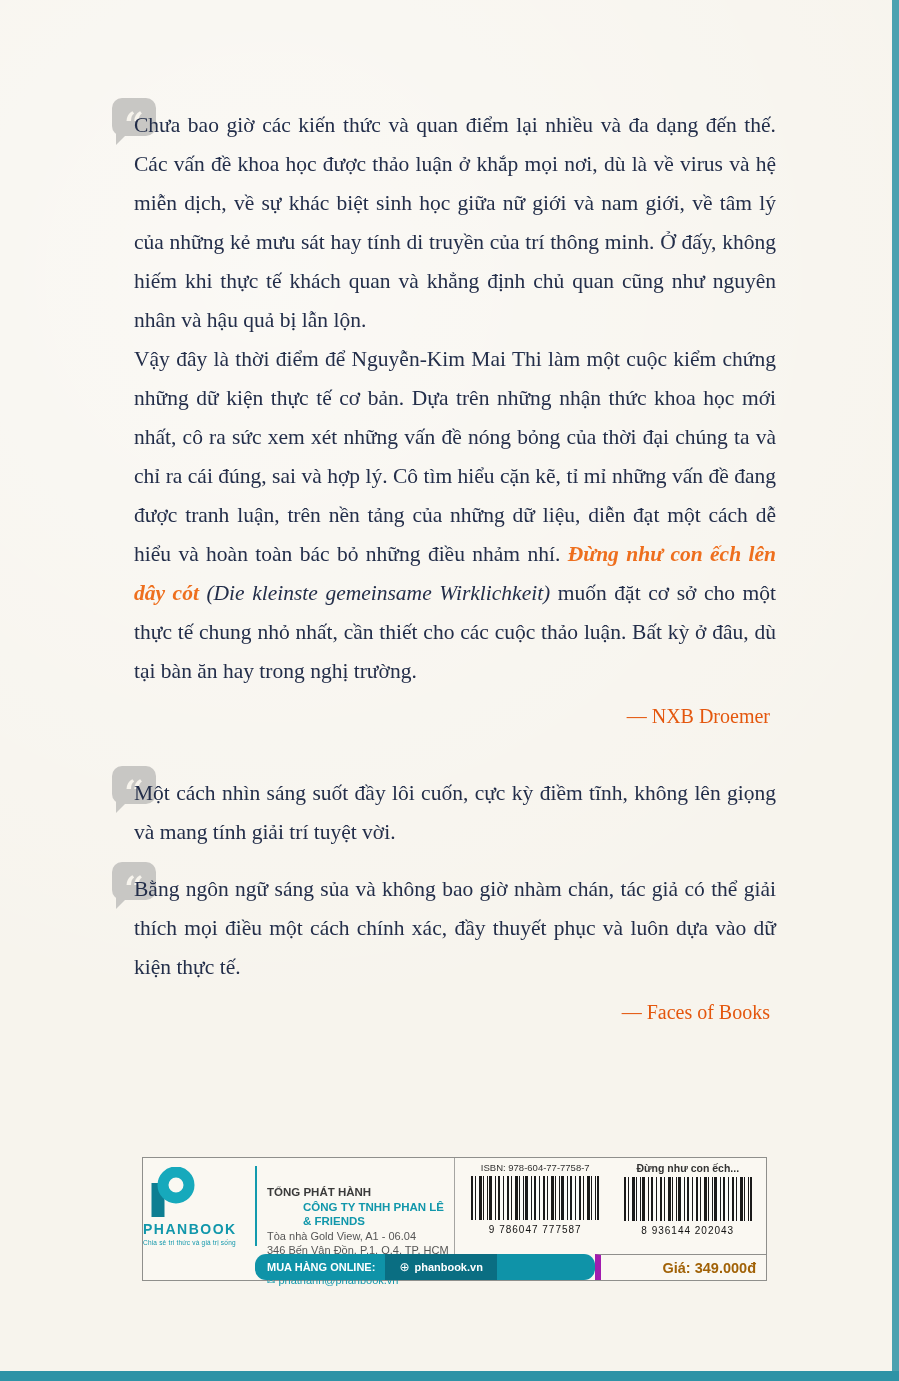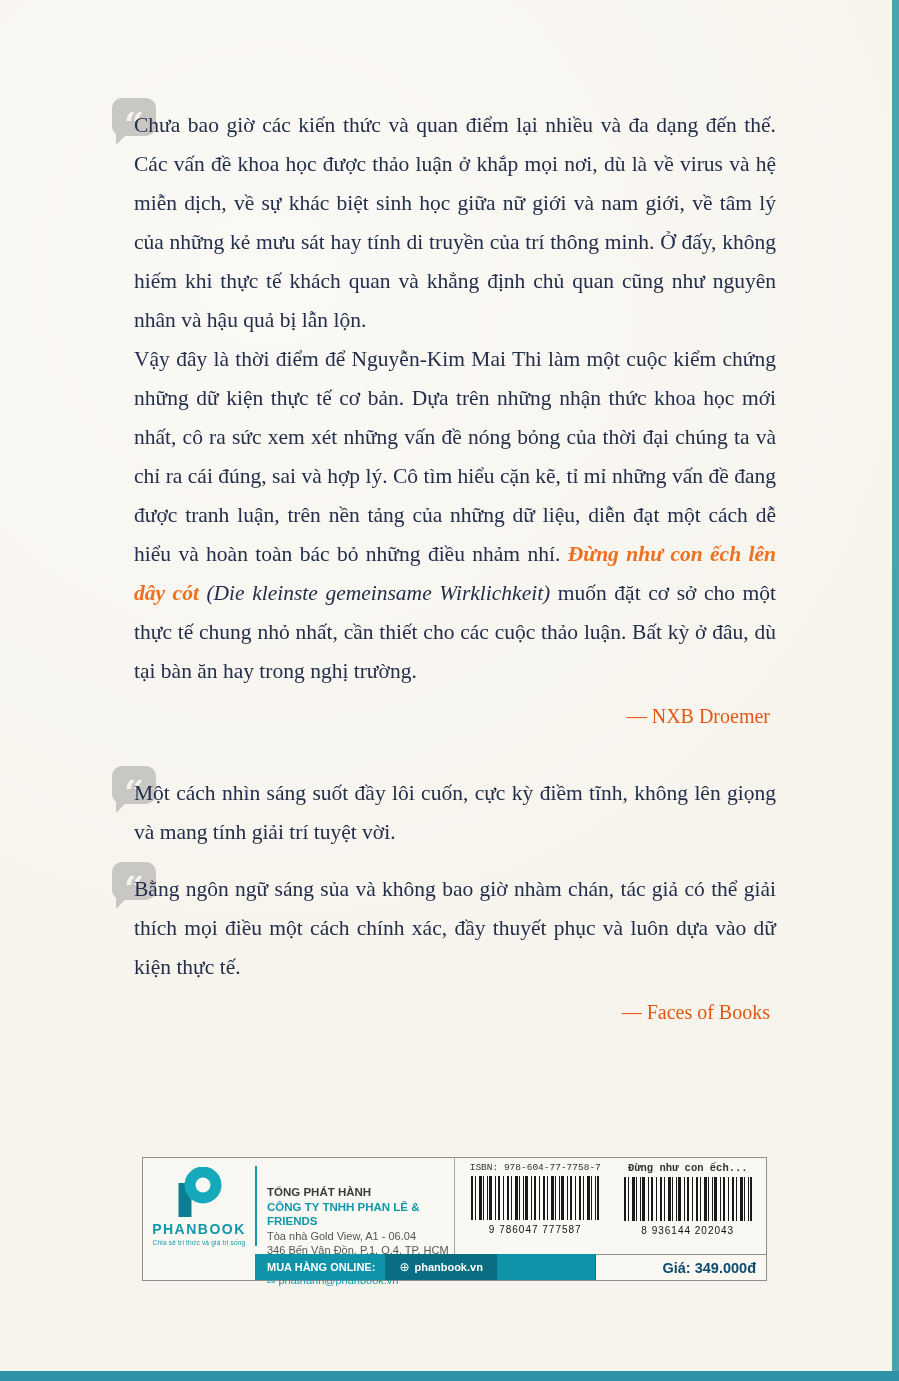--- a/index.html
+++ b/index.html
@@ -50,60 +50,60 @@
   
   .footer-box{
     position:absolute;left:142px;top:1157px;width:623px;height:122px;
     border:1px solid #8f8f8c;background:#faf8f2;
     font-family:"Liberation Sans", sans-serif;
     display:flex;flex-direction:column;
   }
   .footer-top{display:flex;flex:1;min-height:0;}
   .logo-col{
     width:112px;display:flex;flex-direction:column;
-    align-items:center;justify-content:center;gap:2px;
+    justify-content:center;gap:2px;
   }
   .brand-name{color:#1197ab;font-weight:bold;font-size:14px;letter-spacing:1.5px;}
   .brand-tagline{color:#1197ab;font-size:6.5px;letter-spacing:.2px;}
   .teal-divider{width:2px;background:#129aae;margin:8px 0;}
   .info-col{
     flex:1;padding:7px 4px 0 10px;font-size:11px;line-height:14.5px;color:#555;
   }
   .dist-label{color:#3a3a3a;font-weight:bold;font-size:11.5px;margin-top:20px;}
-  .company{color:#1197ab;font-weight:bold;font-size:11.5px;}
+  .company{color:#1197ab;font-weight:bold;font-size:11.5px;margin-left:36px;}
   .info-icon{color:#1197ab;font-family:"DejaVu Sans", sans-serif;font-size:10px;margin-right:3px;}
   .email-text{color:#1197ab;}
   .barcode-col{
     width:312px;border-left:1px solid #a5a5a2;display:flex;padding:4px 2px 2px 4px;box-sizing:border-box;
   }
   .bc-group{flex:1;display:flex;flex-direction:column;align-items:center;}
-  .bc-label{font-size:9.5px;color:#333;white-space:nowrap;font-family:Liberation Mono, monospace;}
+  .bc-label{font-size:9.5px;color:#333;white-space:nowrap;}
   .bc-label.bold{font-weight:bold;font-size:10.5px;}
   .bars{
     width:128px;height:44px;margin-top:3px;background-color:#fcfbf8;
     background-image:
       repeating-linear-gradient(90deg,#1a1a1a 0 1.5px,transparent 1.5px 4px),
       repeating-linear-gradient(90deg,#1a1a1a 0 2px,transparent 2px 9px);
   }
   .bc-digits{font-family:Liberation Sans, sans-serif;font-size:10px;letter-spacing:1px;color:#111;margin-top:4px;white-space:nowrap;}
   .footer-bottom{display:flex;height:26px;}
   .fb-spacer{width:112px;}
   .online-bar{
     width:340px;background:#0f93a8;color:#fff;display:flex;align-items:center;
-    font-size:11px;font-weight:bold;padding-left:12px;box-sizing:border-box;
+    font-size:11px;font-weight:bold;padding-left:12px;box-sizing:border-box;border-radius:11px;
   }
   .online-site{
     background:#0a6e82;margin-left:10px;height:100%;
     display:flex;align-items:center;gap:5px;padding:0 14px;
   }
   .globe{font-family:"DejaVu Sans", sans-serif;font-size:12px;font-weight:normal;}
   .price-area{
-    flex:1;border-top:1px solid #8f8f8c;border-left:1px solid #a21caf;
+    flex:1;border-top:1px solid #8f8f8c;border-left:6px solid #a21caf;
     display:flex;align-items:center;justify-content:flex-end;
-    padding-right:10px;font-weight:bold;font-size:14.5px;color:#0c4a6e;padding-left:16px;
+    padding-right:10px;font-weight:bold;font-size:14.5px;color:#a16207;padding-left:16px;
   }
 </style>
 </head>
 <body>
 
 <div class="page">
 
   <div class="content">
 
     <div class="quote">

